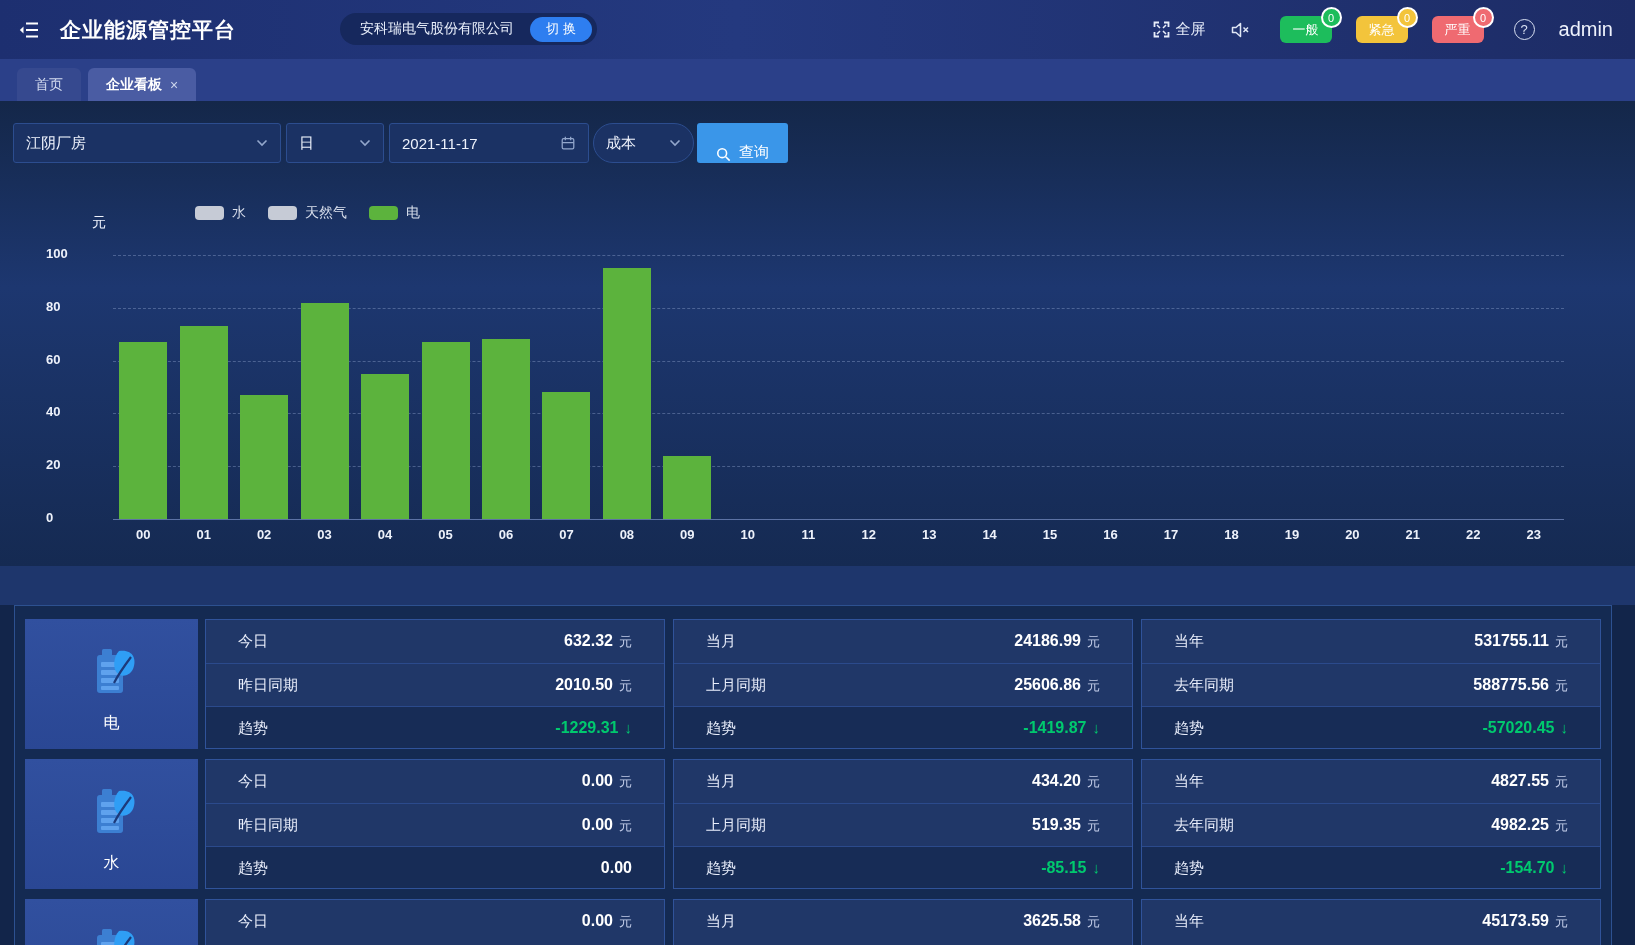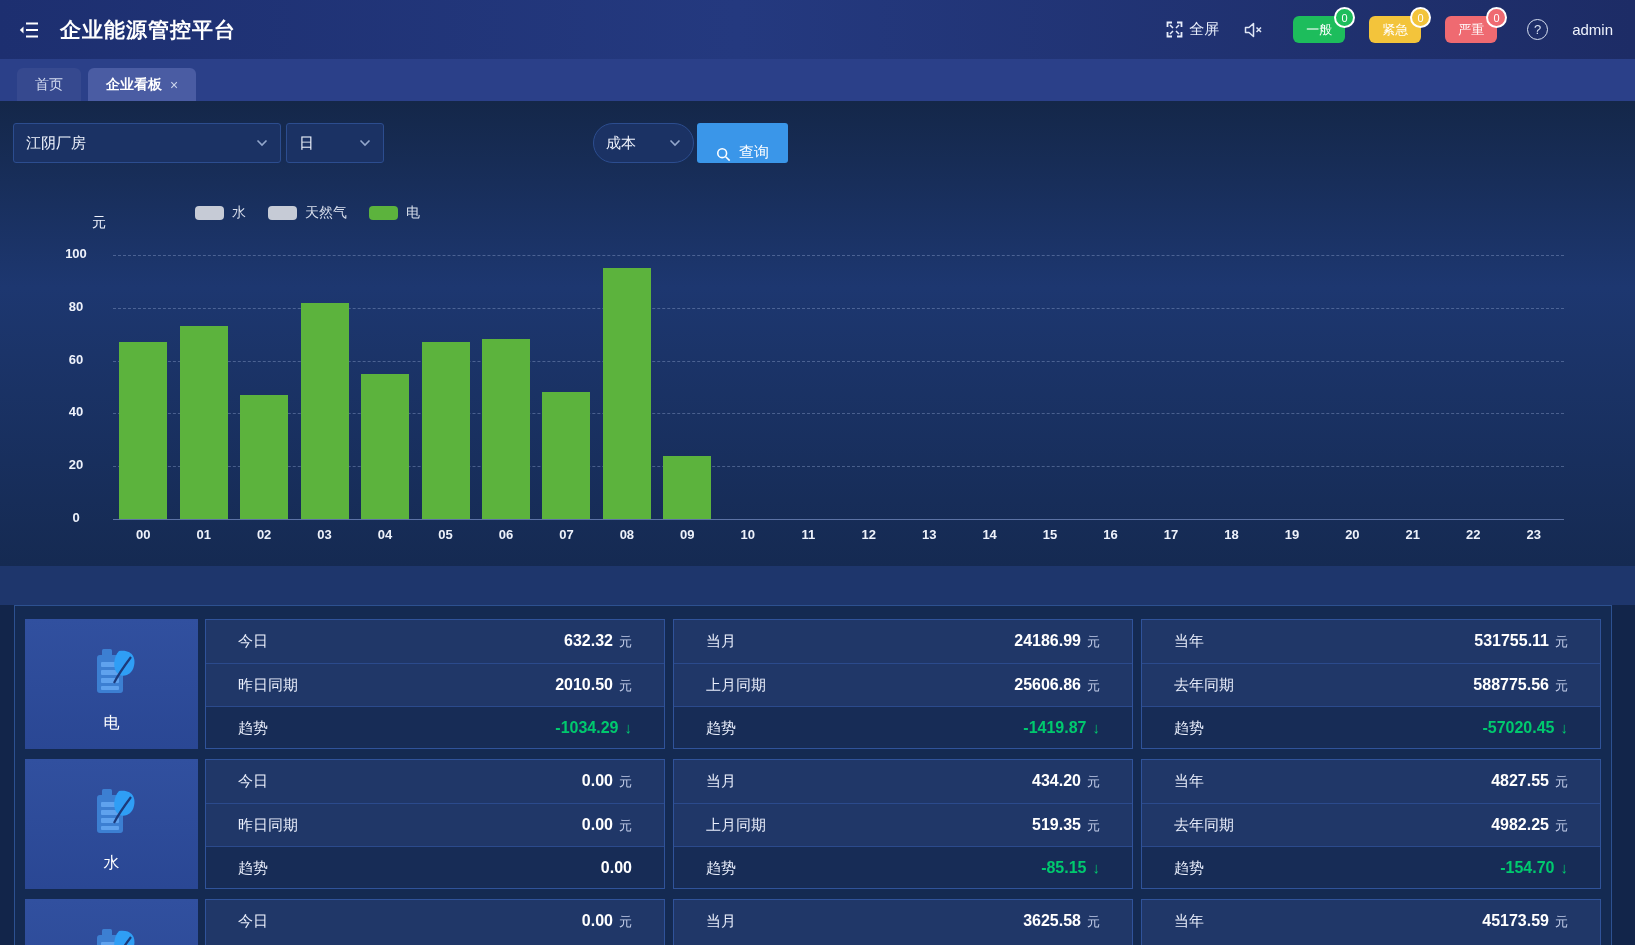--- a/index.html
+++ b/index.html
@@ -21,42 +21,42 @@
     letter-spacing:4px;padding:0 12px 0 16px;display:flex;align-items:center;cursor:pointer;border:none;}
   .header-right{position:absolute;right:22px;top:0;height:59px;display:flex;align-items:center;gap:24px;}
   .hr-item{display:flex;align-items:center;gap:6px;font-size:15px;color:#e7edfa;cursor:pointer;}
   .alarm-group{display:flex;align-items:center;gap:24px;margin:0 6px;}
   .alarm-pill{position:relative;min-width:52px;height:27px;border-radius:6px;display:flex;
     align-items:center;justify-content:center;font-size:13px;color:#fff;cursor:pointer;}
   .alarm-badge{position:absolute;top:-9px;right:-10px;width:17px;height:17px;border-radius:50%;
     border:2px solid #fff;font-size:11px;display:flex;align-items:center;justify-content:center;color:#fff;}
   .help-circle{width:19px;height:19px;border-radius:50%;border:1.5px solid #d8e0f2;color:#d8e0f2;
     font-size:13px;display:flex;align-items:center;justify-content:center;cursor:pointer;}
-  .admin{font-size:15px;color:#eef2fc;cursor:pointer;}
+  .admin{font-size:20px;color:#eef2fc;cursor:pointer;}
   
   .tabbar{position:absolute;top:59px;left:0;width:1635px;height:42px;background:#2b4089;
     display:flex;align-items:flex-end;padding-left:17px;gap:7px;box-sizing:border-box;}
   .tab{height:33px;border-radius:6px 6px 0 0;display:flex;align-items:center;padding:0 18px;
     font-size:14px;color:#d4dcf0;background:#36498f;cursor:pointer;gap:8px;justify-content:flex-end;}
   .tab.active{background:#4a5ca3;color:#fff;font-weight:bold;}
   .tab .close-x{font-size:14px;color:#cdd6ec;font-weight:normal;cursor:pointer;}
   
   .main-panel{position:absolute;top:101px;left:0;width:1635px;height:465px;
     background:linear-gradient(180deg,#142749 0%,#1d3770 40%,#152a52 100%);}
   .filters{position:absolute;top:22px;left:0;width:100%;height:40px;}
   .sel{position:absolute;top:0;height:40px;background:#1b3264;border:1px solid #2c4d8f;border-radius:3px;
     display:flex;align-items:center;justify-content:space-between;padding:0 12px;box-sizing:border-box;
     font-size:15px;color:#eef2fc;cursor:pointer;}
   .query-btn{position:absolute;top:0;height:40px;background:#3a96e9;border:none;border-radius:3px;
     color:#fff;font-size:15px;display:flex;align-items:center;justify-content:center;gap:8px;cursor:pointer;}
   .legend{position:absolute;left:195px;top:103px;display:flex;align-items:center;gap:22px;}
   .legend-item{display:flex;align-items:center;gap:8px;font-size:14px;color:#d9dfec;cursor:pointer;}
   .legend-swatch{width:29px;height:14px;border-radius:4px;}
   .y-unit{position:absolute;left:46px;width:60px;text-align:right;top:113px;font-size:14px;color:#eef2fb;}
-  .ytick{position:absolute;left:46px;width:60px;text-align:center;font-size:13px;font-weight:600;color:#eef2fb;}
+  .ytick{position:absolute;left:46px;width:60px;text-align:left;font-size:13px;font-weight:600;color:#eef2fb;}
   .gridline{position:absolute;left:113px;width:1451px;height:0;border-top:1px dashed rgba(165,185,225,.35);}
   .axisline{position:absolute;left:113px;width:1451px;height:1px;background:#5c72a4;}
   .bar{position:absolute;cursor:pointer;}
   .xlabel{position:absolute;top:426px;text-align:center;font-size:13px;font-weight:bold;color:#eef2fb;}
   
   .band{position:absolute;top:566px;left:0;width:1635px;height:39px;background:#1e366c;}
   .bottom-wrap{position:absolute;top:605px;left:0;width:1635px;height:340px;background:#12254a;}
   .bottom-panel{position:absolute;top:0;left:14px;width:1598px;height:500px;box-sizing:border-box;
     background:#142a52;border:1px solid #2d5190;padding:13px 10px;}
   .block{display:flex;gap:7px;height:130px;margin-bottom:10px;}
@@ -82,20 +82,24 @@
 
 <div class="header">
   <div class="menu-btn">
     <svg width="24" height="24" viewBox="0 0 24 24">
       <path d="M9 5.5H21 M9 12H21 M9 18.5H21" stroke="#ffffff" stroke-width="2.2" fill="none"></path>
       <path d="M6.5 8.5 L2.8 12 L6.5 15.5 Z" fill="#ffffff"></path>
     </svg>
   </div>
   <div class="app-title">企业能源管控平台</div>
 
+  <div class="company-pill">
+    <span class="name">安科瑞电气股份有限公司</span>
+    <button class="switch-btn">切换</button>
+  </div>
 
   <div class="header-right">
     <div class="hr-item">
       <svg width="17" height="17" viewBox="0 0 17 17">
         <path d="M1.5 6 V1.5 H6 M11 1.5 H15.5 V6 M15.5 11 V15.5 H11 M6 15.5 H1.5 V11" stroke="#e7edfa" stroke-width="1.8" fill="none"></path>
         <path d="M4 4 L7 7 M13 4 L10 7 M13 13 L10 10 M4 13 L7 10" stroke="#e7edfa" stroke-width="1.5"></path>
       </svg>
       <span>全屏</span>
     </div>
     <div class="hr-item">
@@ -141,20 +145,27 @@
     <div class="sel" style="left:13px;width:268px;">
       <span>江阴厂房</span>
       <svg width="12" height="8" viewBox="0 0 12 8">
         <path d="M1.5 1.5 L6 6 L10.5 1.5" stroke="#93a7cc" stroke-width="1.6" fill="none"></path>
         </svg>
     </div>
     <div class="sel" style="left:286px;width:98px;">
       <span>日</span>
       <svg width="12" height="8" viewBox="0 0 12 8">
         <path d="M1.5 1.5 L6 6 L10.5 1.5" stroke="#93a7cc" stroke-width="1.6" fill="none"></path>
+        </svg>
+    </div>
+    <div class="sel" style="left:389px;width:200px;">
+      <span>2021-11-17</span>
+      <svg width="16" height="16" viewBox="0 0 18 18">
+        <rect x="2.5" y="4" width="13" height="11.5" rx="1.5" stroke="#93a7cc" stroke-width="1.4" fill="none"></rect>
+        <path d="M6 2 V6 M12 2 V6 M2.5 8.5 H15.5" stroke="#93a7cc" stroke-width="1.4"></path>
         </svg>
     </div>
     <div class="sel" style="left:593px;width:101px;border-radius:20px;">
       <span>成本</span>
       <svg width="12" height="8" viewBox="0 0 12 8">
         <path d="M1.5 1.5 L6 6 L10.5 1.5" stroke="#93a7cc" stroke-width="1.6" fill="none"></path>
         </svg>
     </div>
     <button class="query-btn" style="left:697px;width:91px;align-items:flex-end;">
       <svg width="15" height="15" viewBox="0 0 17 17">
@@ -260,21 +271,21 @@
             <div class="cell">
               <span class="lbl">昨日同期</span>
               <span class="vwrap">
                 <span class="val">2010.50</span>
                 <span class="unit">元</span>
               </span>
             </div>
             <div class="cell trend">
               <span class="lbl">趋势</span>
               <span class="vwrap">
-                <span class="val down">-1034.29</span>
+                <span class="val down">-1229.31</span>
                 <span class="arrow">↓</span>
               </span>
             </div>
           </div>
           <div class="colbox">
             <div class="cell">
               <span class="lbl">当月</span>
               <span class="vwrap">
                 <span class="val">24186.99</span>
                 <span class="unit">元</span>

